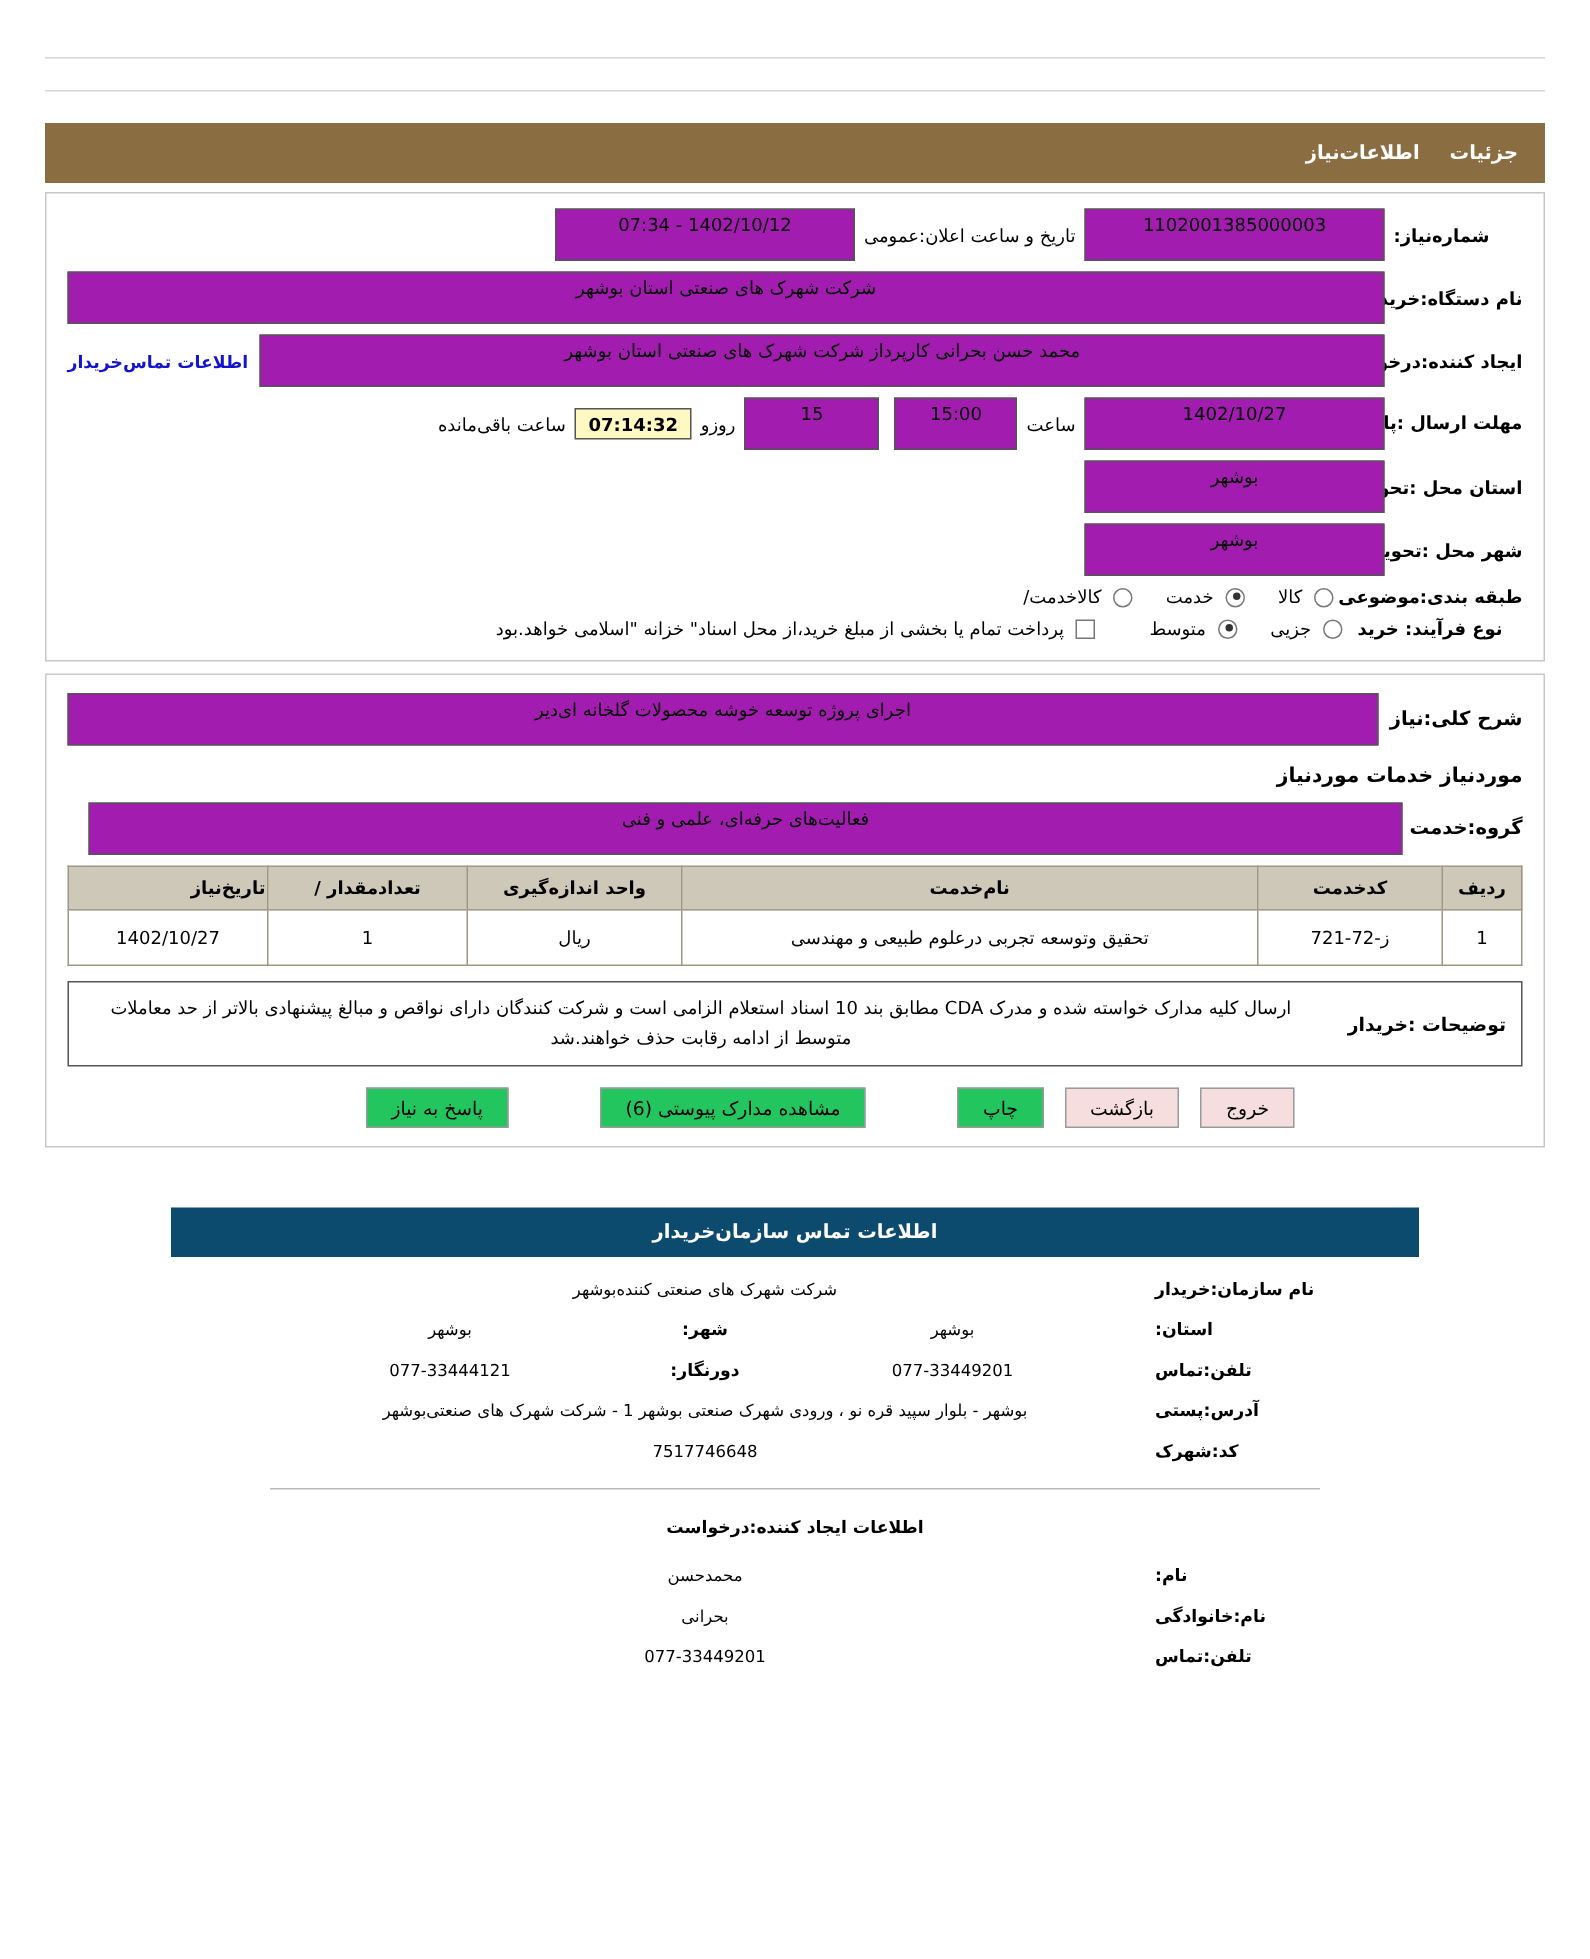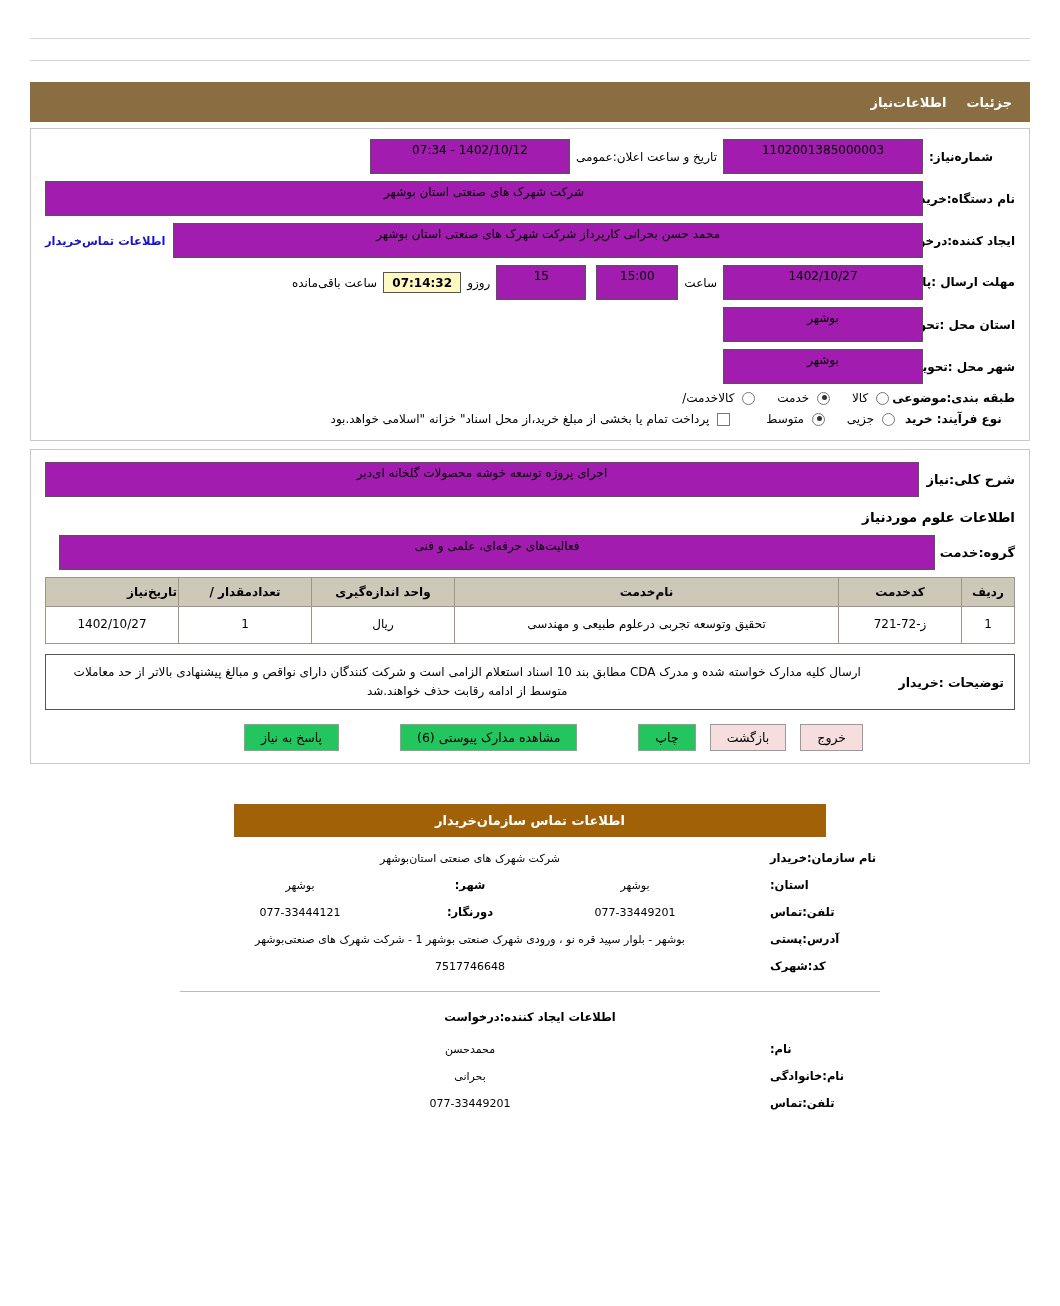--- a/index.html
+++ b/index.html
@@ -213,28 +213,28 @@
     padding: 5px 16px;
     font-size: 12.5px;
     background: #e9f5e9;
     cursor: pointer;
     white-space: nowrap;
   }
   .btn.red { background: #f7dede; }
   .btn.green { background: #22c55e; margin-left: 47px; }
   
   .contact-bar {
-    background: #a16207;
+    background: #0c4a6e;
     color: #fff;
     font-weight: bold;
     font-size: 13px;
     text-align: center;
     padding: 9px 0;
     margin: 40px auto 0 auto;
-    width: 592px;
+    width: 832px;
   }
   .contact-body { width: 700px; margin: 0 auto; padding-top: 14px; }
   .crow {
     display: flex;
     font-size: 11.5px;
     margin-bottom: 13px;
     align-items: baseline;
   }
   .ckey {
     font-weight: bold;
@@ -343,21 +343,21 @@
       </div>
 
     </div>
 
     <div class="panel2">
       <div class="row">
         <div class="title-strong" style="width:96px;">شرح کلی:نیاز</div>
         <div class="fld" style="flex:1;">اجرای پروژه توسعه خوشه محصولات گلخانه ای‌دیر</div>
       </div>
 
-      <div class="section-title">اطلاعات علوم موردنیاز</div>
+      <div class="section-title">موردنیاز خدمات موردنیاز</div>
 
       <div class="row">
         <div class="title-strong" style="width:80px;">گروه:خدمت</div>
         <div class="fld" style="flex:1;margin-left:14px;">فعالیت‌های حرفه‌ای، علمی و فنی</div>
       </div>
 
       <table class="svc">
         <thead>
           <tr>
             <th style="width:50px;">ردیف</th>
@@ -392,21 +392,21 @@
         <div class="btn green">مشاهده مدارک پیوستی (6)</div>
         <div class="btn green">پاسخ به نیاز</div>
       </div>
     </div>
 
     <div class="contact-bar">اطلاعات  تماس سازمان‌خریدار</div>
 
     <div class="contact-body">
       <div class="crow">
         <div class="ckey">نام سازمان:خریدار</div>
-        <div class="cval">شرکت شهرک های صنعتی استان‌بوشهر</div>
+        <div class="cval">شرکت شهرک های صنعتی کننده‌بوشهر</div>
       </div>
       <div class="crow">
         <div class="ckey">استان:</div>
         <div class="cval">بوشهر</div>
         <div class="ckey2">شهر:</div>
         <div class="cval2">بوشهر</div>
       </div>
       <div class="crow">
         <div class="ckey">تلفن:تماس</div>
         <div class="cval">077-33449201</div>

